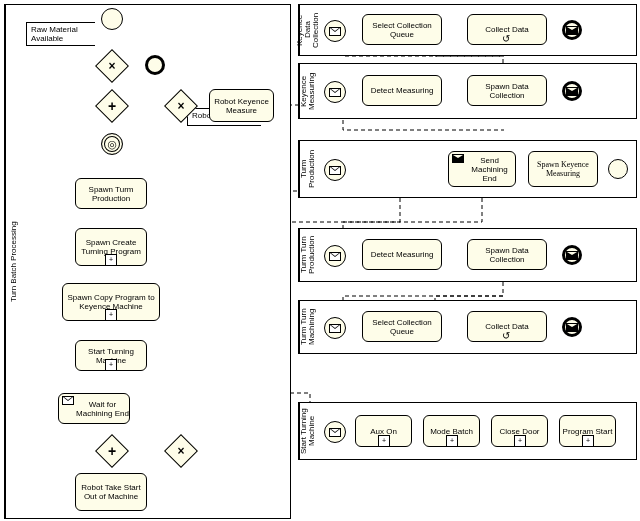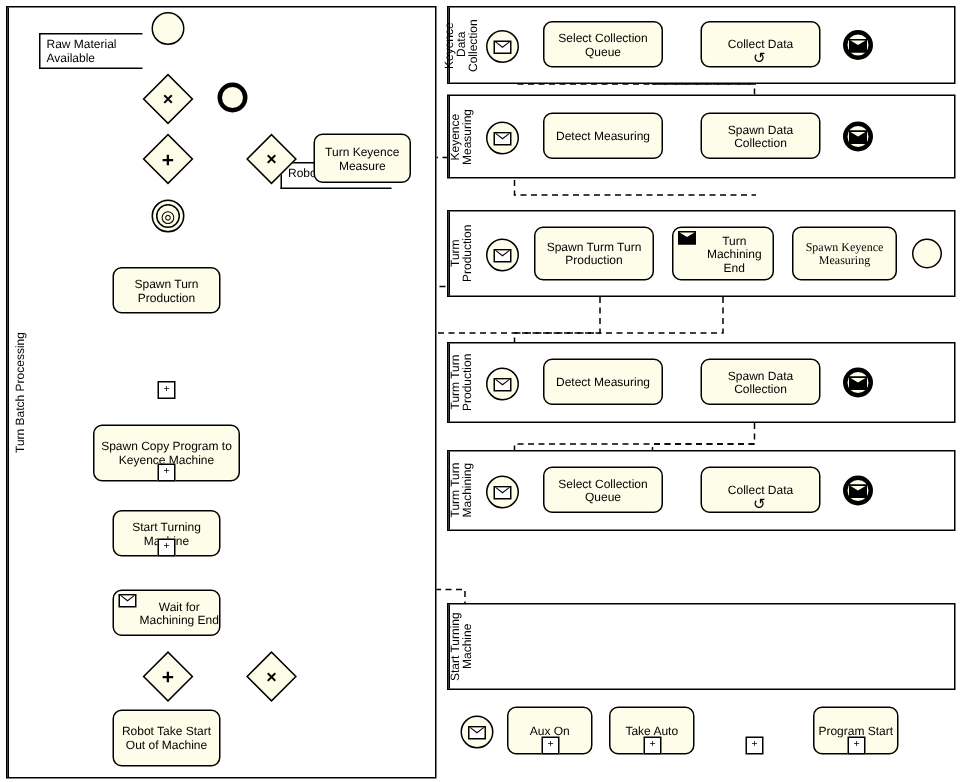--- a/index.html
+++ b/index.html
@@ -137,32 +137,34 @@
   <div class="gateway" style="left:100px; top:94px;">
       <div class="gw-label" style="font-size:14px;">+</div>
     </div>
   <div class="gateway" style="left:169px; top:94px;">
       <div class="gw-label">×</div>
     </div>
   <div class="event-circle mid-event" style="left:101px; top:133px;">
       <span style="font-size:11px;">◎</span>
     </div>
 
-  <div class="task" style="left:209px; top:89px; width:65px; height:33px;">Turn
+  <div class="task" style="left:209px; top:89px; width:65px; height:33px;">Robot
 Keyence Measure</div>
-  <div class="task" style="left:75px; top:178px; width:72px; height:31px;">Spawn Turn
+  <div class="task" style="left:75px; top:178px; width:72px; height:31px;">Spawn Turm
 Production</div>
+  <div class="task" style="left:75px; top:228px; width:72px; height:38px;">Spawn Create
+Turning Program</div>
   <div class="marker" style="left:111px; top:254px;">+</div>
   <div class="task" style="left:62px; top:283px; width:98px; height:38px;">Spawn Copy Program to
 Keyence Machine</div>
   <div class="marker" style="left:111px; top:309px;">+</div>
   <div class="task" style="left:75px; top:340px; width:72px; height:31px;">Start Turning
 Machine</div>
   <div class="marker" style="left:111px; top:359px;">+</div>
-  <div class="task" style="left:75px; top:393px; width:72px; height:31px; justify-content:flex-start; padding-left:17px;">
+  <div class="task" style="left:58px; top:393px; width:72px; height:31px; justify-content:flex-start; padding-left:17px;">
     <div class="env-task">
         <div class="env-icon"></div>
       </div>
     <span>Wait for
 Machining End</span>
   </div>
   <div class="gateway" style="left:100px; top:439px;">
       <div class="gw-label" style="font-size:14px;">+</div>
     </div>
   <div class="gateway" style="left:169px; top:439px;">
@@ -206,27 +208,25 @@
     </div>
   </div>
 
   <div class="lane-container" style="left:298px; top:140px; width:337px; height:56px;">
     <div class="lane-label">Turm
 Production</div>
     <div class="lane-body">
       <div class="event-circle start-event" style="left:8px; top:18px;">
           <div class="env-icon"></div>
         </div>
-      <div class="task" style="left:40px; top:10px; width:80px; height:36px;">Spawn Turm
-Turn Production</div>
       <div class="task" style="left:132px; top:10px; width:68px; height:36px; justify-content:flex-start; padding-left:15px;">
         <div class="env-task">
             <div class="env-dark"></div>
           </div>
-        <span>Turn
+        <span>Send
 Machining End</span>
       </div>
       <div class="task" style="left:212px; top:10px; width:70px; height:36px;font-family:Liberation Serif, serif;">Spawn
 Keyence
 Measuring</div>
       <div class="event-circle end-event" style="left:292px; top:18px; border-width:1px;"></div>
     </div>
   </div>
 
   <div class="lane-container" style="left:298px; top:228px; width:337px; height:52px;">
@@ -256,31 +256,32 @@
       <div class="task" style="left:46px; top:10px; width:80px; height:31px;">Select Collection
 Queue</div>
       <div class="task" style="left:151px; top:10px; width:80px; height:31px;">Collect Data</div>
       <div style="position:absolute; left:186px; top:29px; font-size:10px;">↺</div>
       <div class="event-circle end-event" style="left:246px; top:16px;">
           <div class="env-dark"></div>
         </div>
     </div>
   </div>
 
-  <div class="lane-container" style="left:298px; top:402px; width:337px; height:56px;flex-direction:column;">
+  <div class="lane-container" style="left:298px; top:402px; width:337px; height:56px;">
     <div class="lane-label">Start Turning
 Machine</div>
     <div class="lane-body">
       <div class="event-circle start-event" style="left:8px; top:18px;">
           <div class="env-icon"></div>
         </div>
       <div class="task" style="left:39px; top:12px; width:57px; height:32px;">Aux On</div>
       <div class="marker" style="left:68px; top:32px;">+</div>
-      <div class="task" style="left:107px; top:12px; width:57px; height:32px;">Take Auto</div>
+      <div class="task" style="left:107px; top:12px; width:57px; height:32px;">Mode Batch</div>
       <div class="marker" style="left:136px; top:32px;">+</div>
+      <div class="task" style="left:175px; top:12px; width:57px; height:32px;">Close Door</div>
       <div class="marker" style="left:204px; top:32px;">+</div>
       <div class="task" style="left:243px; top:12px; width:57px; height:32px;">Program
 Start</div>
       <div class="marker" style="left:272px; top:32px;">+</div>
     </div>
   </div>
 
 </div>
 
 </body></html>

